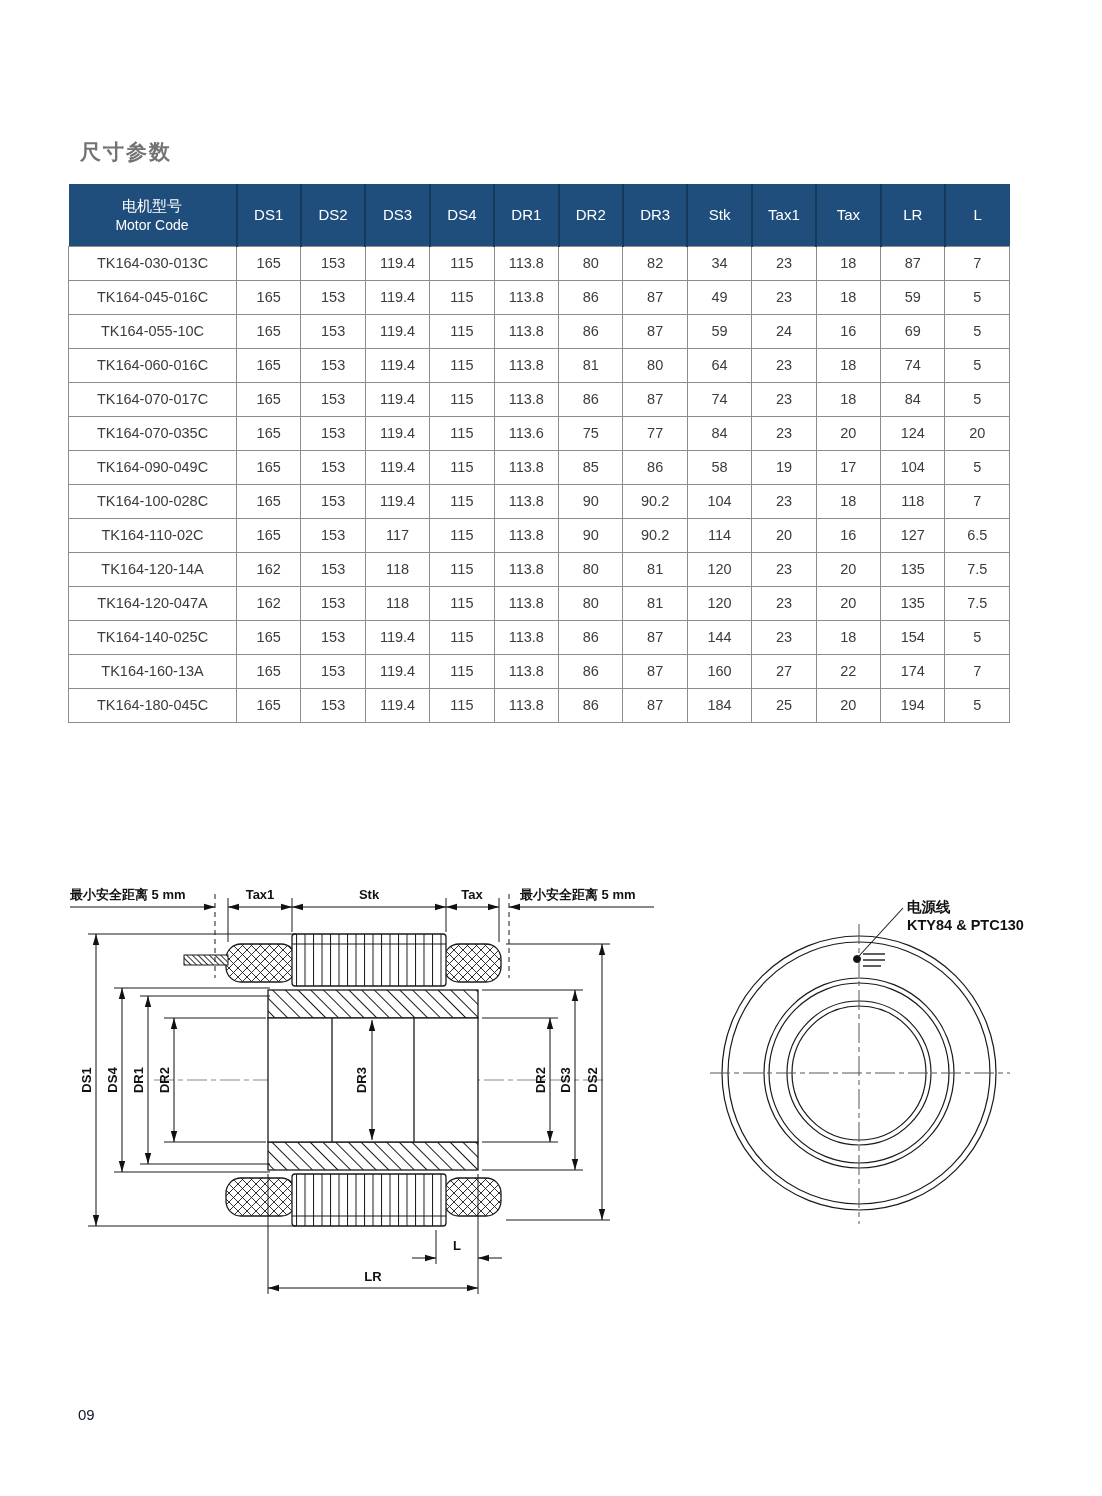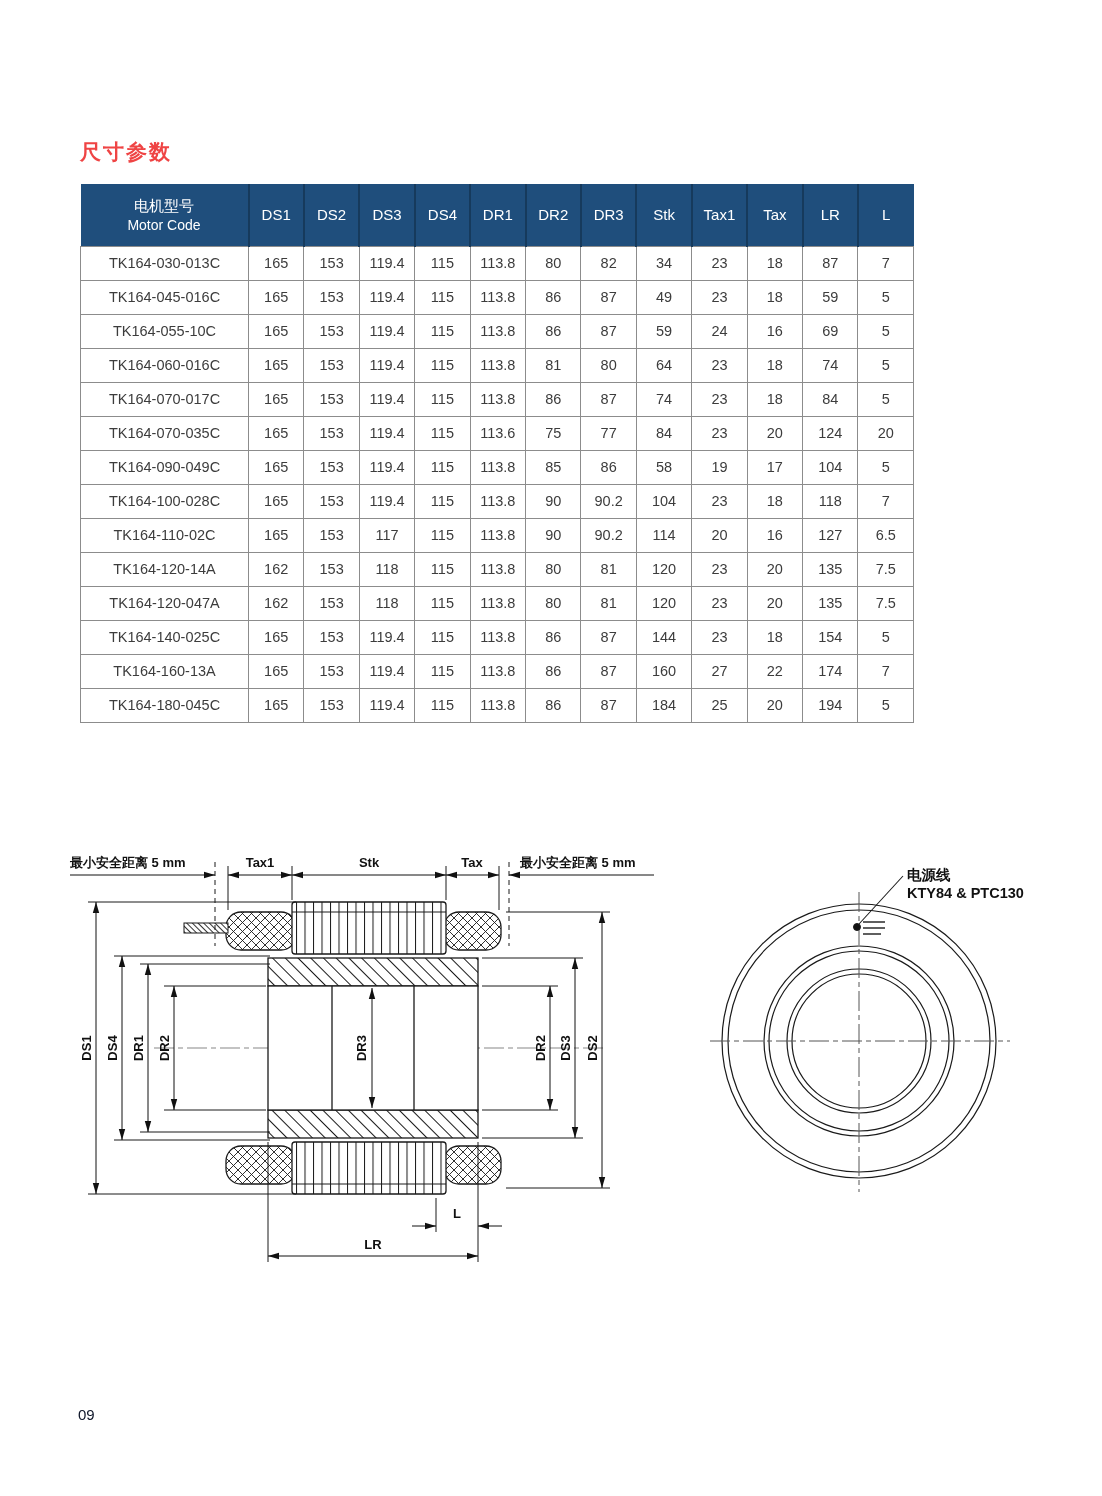--- a/index.html
+++ b/index.html
@@ -4,41 +4,41 @@
 <style>
   * { margin:0; padding:0; box-sizing:border-box; }
   html,body { background:#ffffff; }
   body {
     position:relative; width:1102px; height:1496px;
     font-family:"Liberation Sans", sans-serif; color:#222;
     overflow:hidden;
   }
   .section-title {
     position:absolute; left:80px; top:138px;
-    font-size:21px; font-weight:bold; color:#ef4444; letter-spacing:2px;
+    font-size:21px; font-weight:bold; color:#737373; letter-spacing:2px;
   }
   table.spec {
-    position:absolute; left:80px; top:184px; width:834px;
+    position:absolute; left:68px; top:184px; width:942px;
     border-collapse:collapse; table-layout:fixed;
   }
   table.spec thead th {
     background:#1F4E7C; color:#ffffff; font-weight:normal;
     font-size:15px; height:62px; text-align:center; vertical-align:middle;
     border-right:2px solid #163A5C;
   }
   table.spec thead th:last-child { border-right:none; }
   th.motor-th { width:168px; }
   th.motor-th .cn { font-size:15px; line-height:20px; }
   th.motor-th .en { font-size:14px; line-height:18px; }
   table.spec tbody td {
     border:1px solid #8C8C8C; background:#ffffff;
     height:34px; text-align:center; vertical-align:middle;
     font-size:14.5px; color:#3C3C3C;
   }
-  .drawing-area { position:absolute; left:0; top:840px; width:1102px; height:440px; }
+  .drawing-area { position:absolute; left:0; top:872px; width:1102px; height:440px; }
   svg text {
     font-family:"Liberation Sans", sans-serif; font-weight:bold; fill:#111111;
   }
   .page-number {
     position:absolute; left:78px; top:1406px;
     font-size:15px; color:#0f172a;
   }
 </style>
 </head>
 <body>

